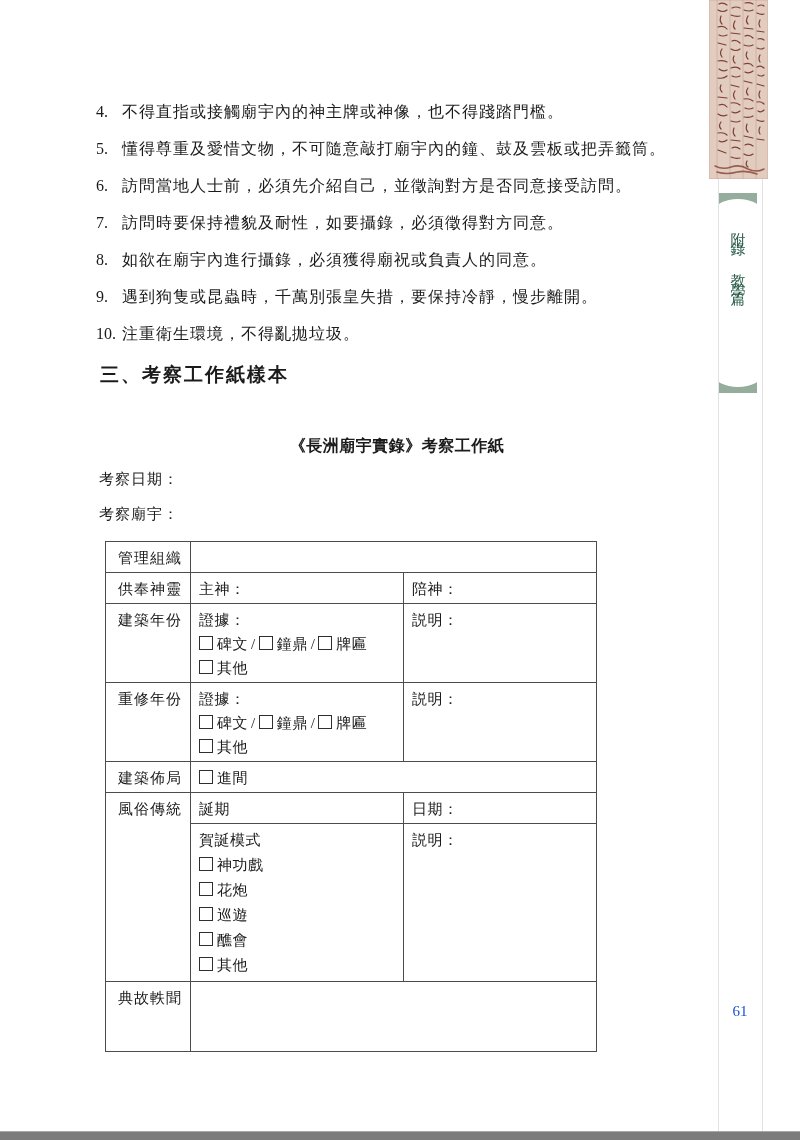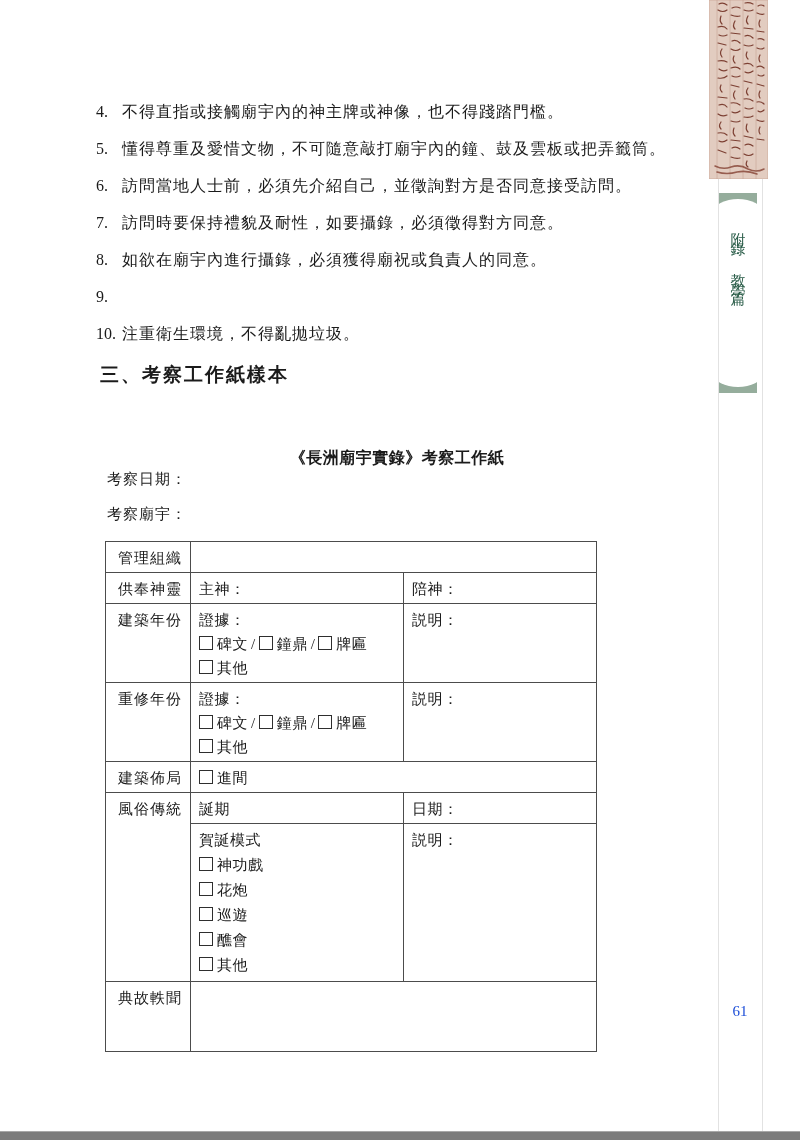--- a/index.html
+++ b/index.html
@@ -4,22 +4,22 @@
 <style>
   html,body{margin:0;padding:0;width:800px;height:1140px;background:#ffffff;overflow:hidden;}
   body{position:relative;font-family:"Liberation Serif","DejaVu Serif",serif;color:#1b1b1b;}
 
   
   .list{position:absolute;top:103px;left:96px;width:610px;}
   .list-item{display:flex;margin-bottom:20px;font-size:16px;letter-spacing:1px;line-height:17px;white-space:nowrap;}
   .list-item .num{width:26px;flex:0 0 26px;letter-spacing:0;}
   
   .heading{position:absolute;top:362px;left:100px;font-family:"Liberation Sans","DejaVu Sans",sans-serif;font-weight:bold;font-size:19px;letter-spacing:2px;}
-  .subtitle{position:absolute;top:436px;left:105px;width:584px;text-align:center;font-weight:bold;font-size:16px;letter-spacing:0.5px;margin-top:12px;}
-  .fieldline{position:absolute;left:107px;font-size:15px;letter-spacing:1px;}
+  .subtitle{position:absolute;top:436px;left:105px;width:584px;text-align:center;font-weight:bold;font-size:16px;letter-spacing:0.5px;}
+  .fieldline{position:absolute;left:99px;font-size:15px;letter-spacing:1px;}
   .fieldline.date{top:470px;}
   .fieldline.temple{top:505px;}
 
   
   .tblwrap{position:absolute;top:541px;left:105px;}
   table{border-collapse:collapse;table-layout:fixed;width:492px;font-size:15px;letter-spacing:0.5px;padding-left:15px;}
   td{border:1px solid #4c4c4c;vertical-align:top;padding:4px 6px 2px 8px;line-height:24px;}
   td.lbl{padding-left:12px;letter-spacing:1px;}
   tr.h29{height:29px;} tr.h73{height:73px;} tr.h77{height:77px;}
   tr.h30{height:30px;} tr.h27{height:27px;} tr.h158{height:158px;}
@@ -64,20 +64,21 @@
   <div class="list-item">
       <span class="num">7.</span>
       <span>訪問時要保持禮貌及耐性，如要攝錄，必須徵得對方同意。</span>
     </div>
   <div class="list-item">
       <span class="num">8.</span>
       <span>如欲在廟宇內進行攝錄，必須獲得廟祝或負責人的同意。</span>
     </div>
   <div class="list-item">
       <span class="num">9.</span>
+      <span>遇到狗隻或昆蟲時，千萬別張皇失措，要保持冷靜，慢步離開。</span>
     </div>
   <div class="list-item">
       <span class="num">10.</span>
       <span>注重衛生環境，不得亂拋垃圾。</span>
     </div>
 </div>
 
 <div class="heading">三、考察工作紙樣本</div>
 <div class="subtitle">《長洲廟宇實錄》考察工作紙</div>
 <div class="fieldline date">考察日期：</div>

